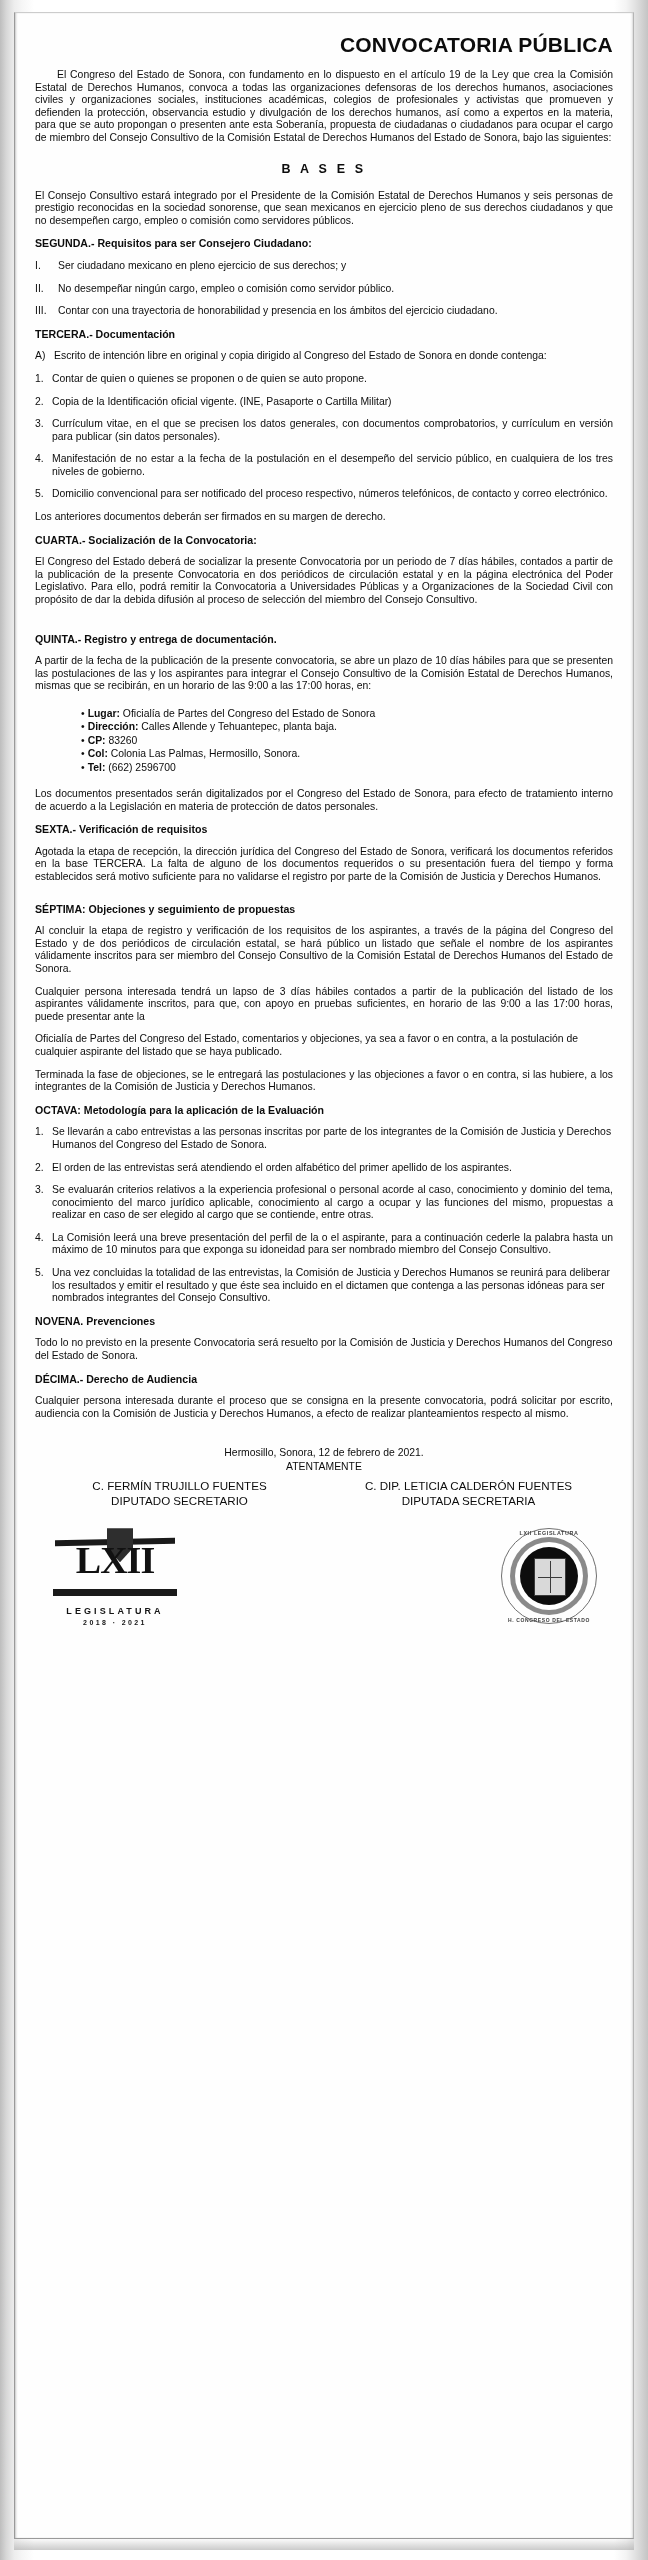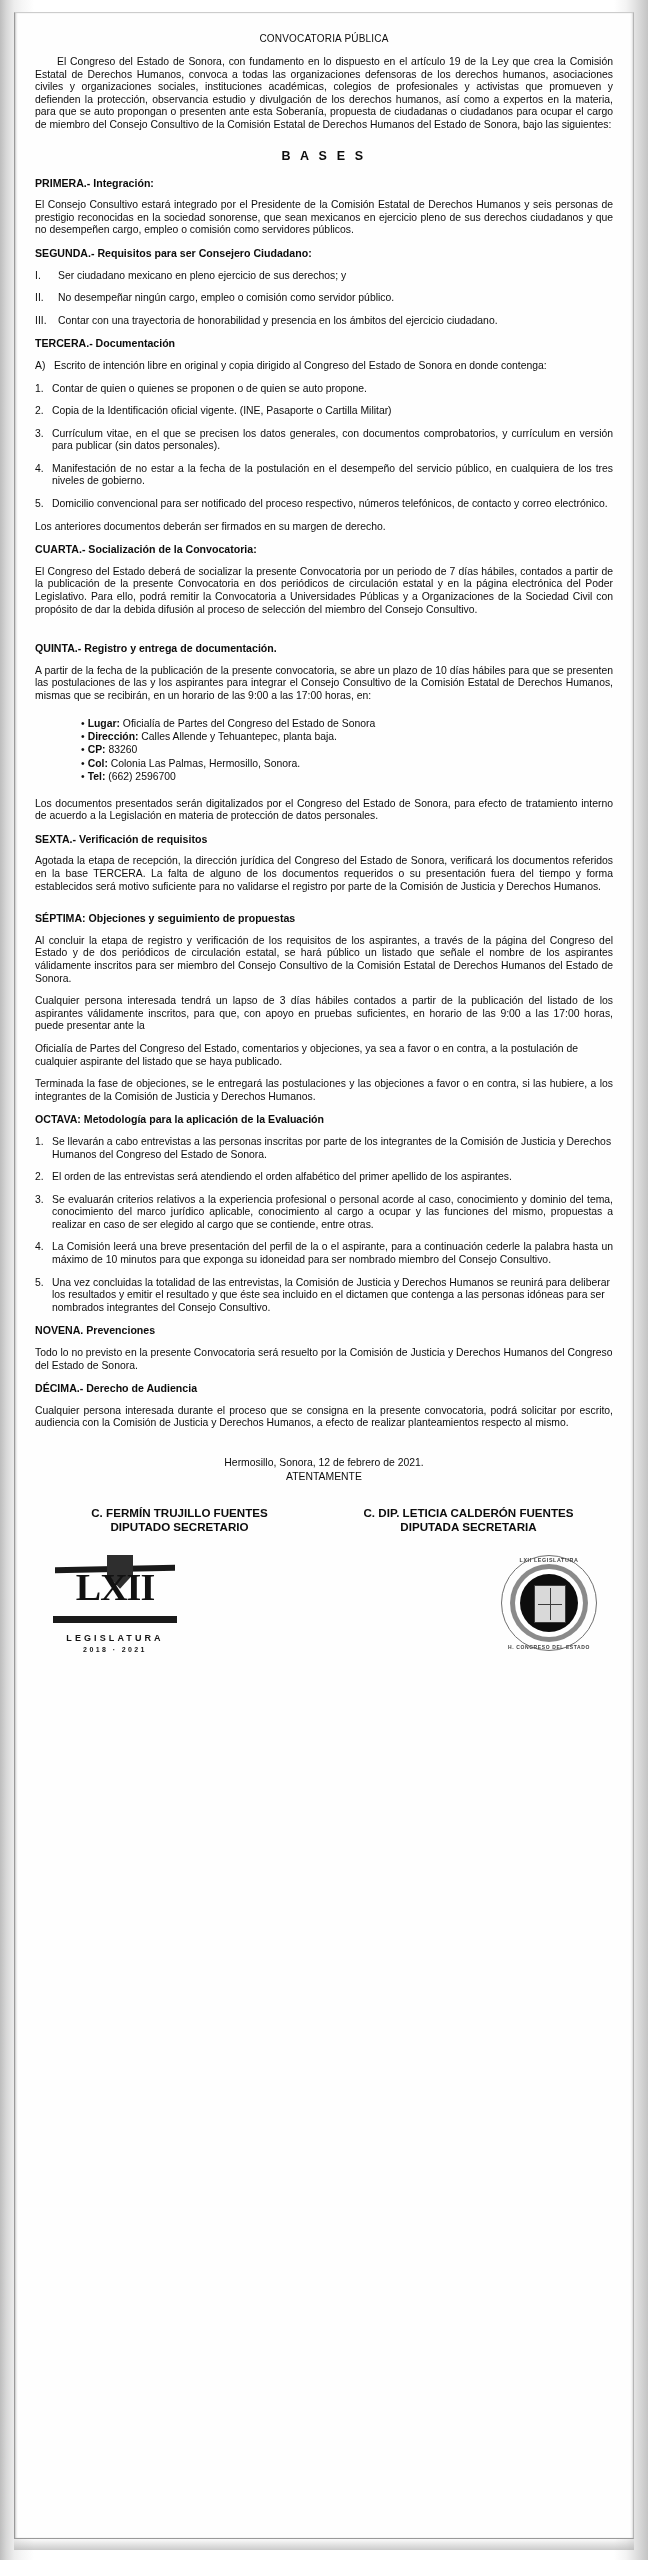--- a/index.html
+++ b/index.html
@@ -39,23 +39,23 @@
     overflow: hidden;
   }
   #content {
     padding: 14px 20px 10px 20px;
     box-sizing: border-box;
     color: #0c0c0c;
   }
 
   
   .doc-title {
-    text-align: center;
-    font-size: 10px;
-    font-weight: normal;
+    text-align: right;
+    font-size: 21px;
+    font-weight: bold;
     letter-spacing: .2px;
     margin: 6px 0 12px 0;
   }
   .bases-title {
     text-align: center;
     font-weight: bold;
     font-size: 12.5px;
     letter-spacing: 3.2px;
     margin: 17px 0 14px 0;
   }
@@ -116,22 +116,21 @@
 
   
   .closing {
     text-align: center;
     font-size: 10.4px;
     line-height: 14px;
     margin-top: 26px;
   }
   .signatures {
     display: flex;
-    margin-top: 22px;
-    font-weight: bold;
+    margin-top: 5px;
   }
   .sig {
     flex: 1 1 50%;
     text-align: center;
     font-size: 11.6px;
     line-height: 14.4px;
   }
 
   
   .logo-row {
@@ -276,21 +275,20 @@
 <div id="page-frame">
   <div id="page-inner">
     <div id="content">
 
       <div class="doc-title">CONVOCATORIA PÚBLICA</div>
 
       <p class="body first">El Congreso del Estado de Sonora, con fundamento en lo dispuesto en el artículo 19 de la Ley que crea la Comisión Estatal de Derechos Humanos, convoca a todas las organizaciones defensoras de los derechos humanos, asociaciones civiles y organizaciones sociales, instituciones académicas, colegios de profesionales y activistas que promueven y defienden la protección, observancia estudio y divulgación de los derechos humanos, así como a expertos en la materia, para que se auto propongan o presenten ante esta Soberanía, propuesta de ciudadanas o ciudadanos para ocupar el cargo de miembro del Consejo Consultivo de la Comisión Estatal de Derechos Humanos del Estado de Sonora, bajo las siguientes:</p>
 
       <div class="bases-title">B A S E S</div>
 
-      <div class="sec-head">PRIMERA.- Integración:</div>
       <p class="body">El Consejo Consultivo estará integrado por el Presidente de la Comisión Estatal de Derechos Humanos y seis personas de prestigio reconocidas en la sociedad sonorense, que sean mexicanos en ejercicio pleno de sus derechos ciudadanos y que no desempeñen cargo, empleo o comisión como servidores públicos.</p>
 
       <div class="sec-head">SEGUNDA.- Requisitos para ser Consejero Ciudadano:</div>
       <div class="li roman nojust">
         <span class="mark">I.</span>
         <span class="txt">Ser ciudadano mexicano en pleno ejercicio de sus derechos; y</span>
       </div>
       <div class="li roman nojust">
         <span class="mark">II.</span>
         <span class="txt">No desempeñar ningún cargo, empleo o comisión como servidor público.</span>

